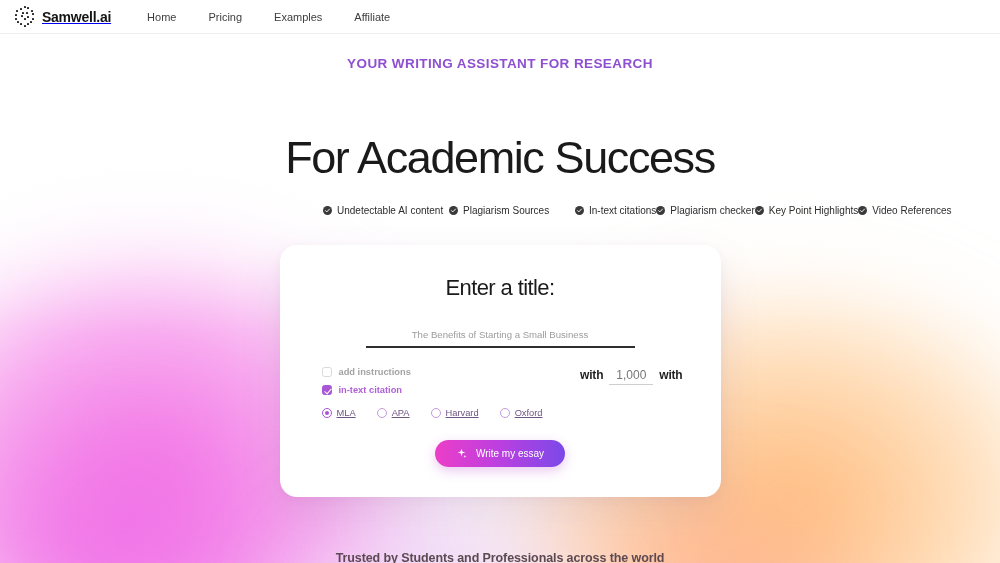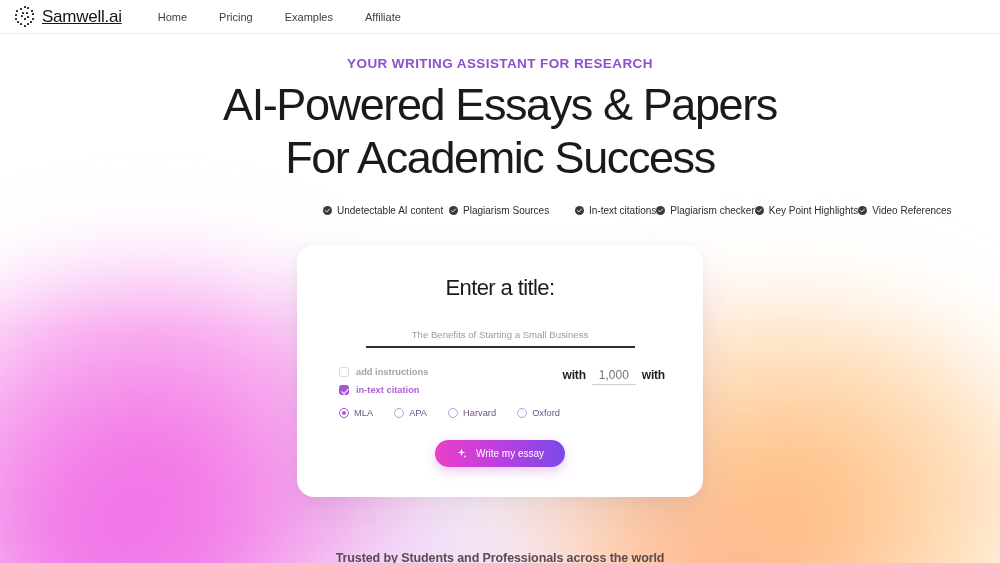--- a/index.html
+++ b/index.html
@@ -106,22 +106,22 @@
     flex: 0 0 auto;
   }
   .brand-mark i {
     position: absolute;
     width: 2.1px;
     height: 2.1px;
     background: #1b1b1b;
     border-radius: 0.4px;
   }
   .brand-name {
-    font-size: 17px;
-    font-weight: normal;
+    font-size: 14px;
+    font-weight: bold;
     color: #141414;
     letter-spacing: -0.25px;
     white-space: nowrap;
   }
   .nav-links {
     display: flex;
     align-items: center;
     gap: 32px;
   }
   .nav-link {
@@ -197,21 +197,21 @@
     width: 9px;
     height: 9px;
     flex: 0 0 auto;
     display: block;
   }
 
   
   .card {
     position: relative;
     z-index: 4;
-    width: 406px;
+    width: 441px;
     margin: 26px auto 6px;
     background: #ffffff;
     border-radius: 17px;
     box-shadow: 0 18px 40px rgba(120,80,130,0.13), 0 3px 10px rgba(120,80,130,0.06);
     padding: 30px 36px 30px;
   }
   .card-title {
     text-align: center;
     font-size: 22px;
     font-weight: normal;
@@ -289,21 +289,21 @@
     padding-bottom: 2px;
   }
 
   .radios {
     margin-top: 13px;
     display: flex;
     align-items: center;
     gap: 21px;
     padding-left: 6px;
   }
-  .radio-line { display: flex; align-items: center; gap: 5px; font-size: 9.3px; color: #6e5480; white-space: nowrap; }
+  .radio-line { display: flex; align-items: center; gap: 5px; font-size: 9.3px; color: #6e5480; white-space: nowrap; text-decoration: underline; }
   .rb {
     width: 10px; height: 10px;
     border: 1.3px solid #c49ade;
     border-radius: 50%;
     flex: 0 0 auto;
     position: relative;
     background: #fff;
   }
   .rb.sel { border-color: #a855d6; }
   .rb.sel::after {
@@ -386,21 +386,21 @@
     <a class="nav-link" href="#">Home</a>
     <a class="nav-link" href="#">Pricing</a>
     <a class="nav-link" href="#">Examples</a>
     <a class="nav-link" href="#">Affiliate</a>
   </div>
 </div>
 
 <div class="hero">
   <div class="eyebrow">YOUR WRITING ASSISTANT FOR RESEARCH</div>
   <h1 class="headline">
-    <span>AI-Powered Essays &amp; Papers</span><br>
+    <br>
     <span>For Academic Success</span>
   </h1>
 </div>
 
 <div class="features">
   <div class="feat">
     <span class="check-dot"><svg viewBox="0 0 16 16" width="9" height="9">
           <circle cx="8" cy="8" r="8" fill="#3a3a3a"></circle>
           <path d="M4.4 8.2l2.3 2.3 4.8-5" fill="none" stroke="#fff" stroke-width="1.7" stroke-linecap="round" stroke-linejoin="round"></path>
         </svg></span>

